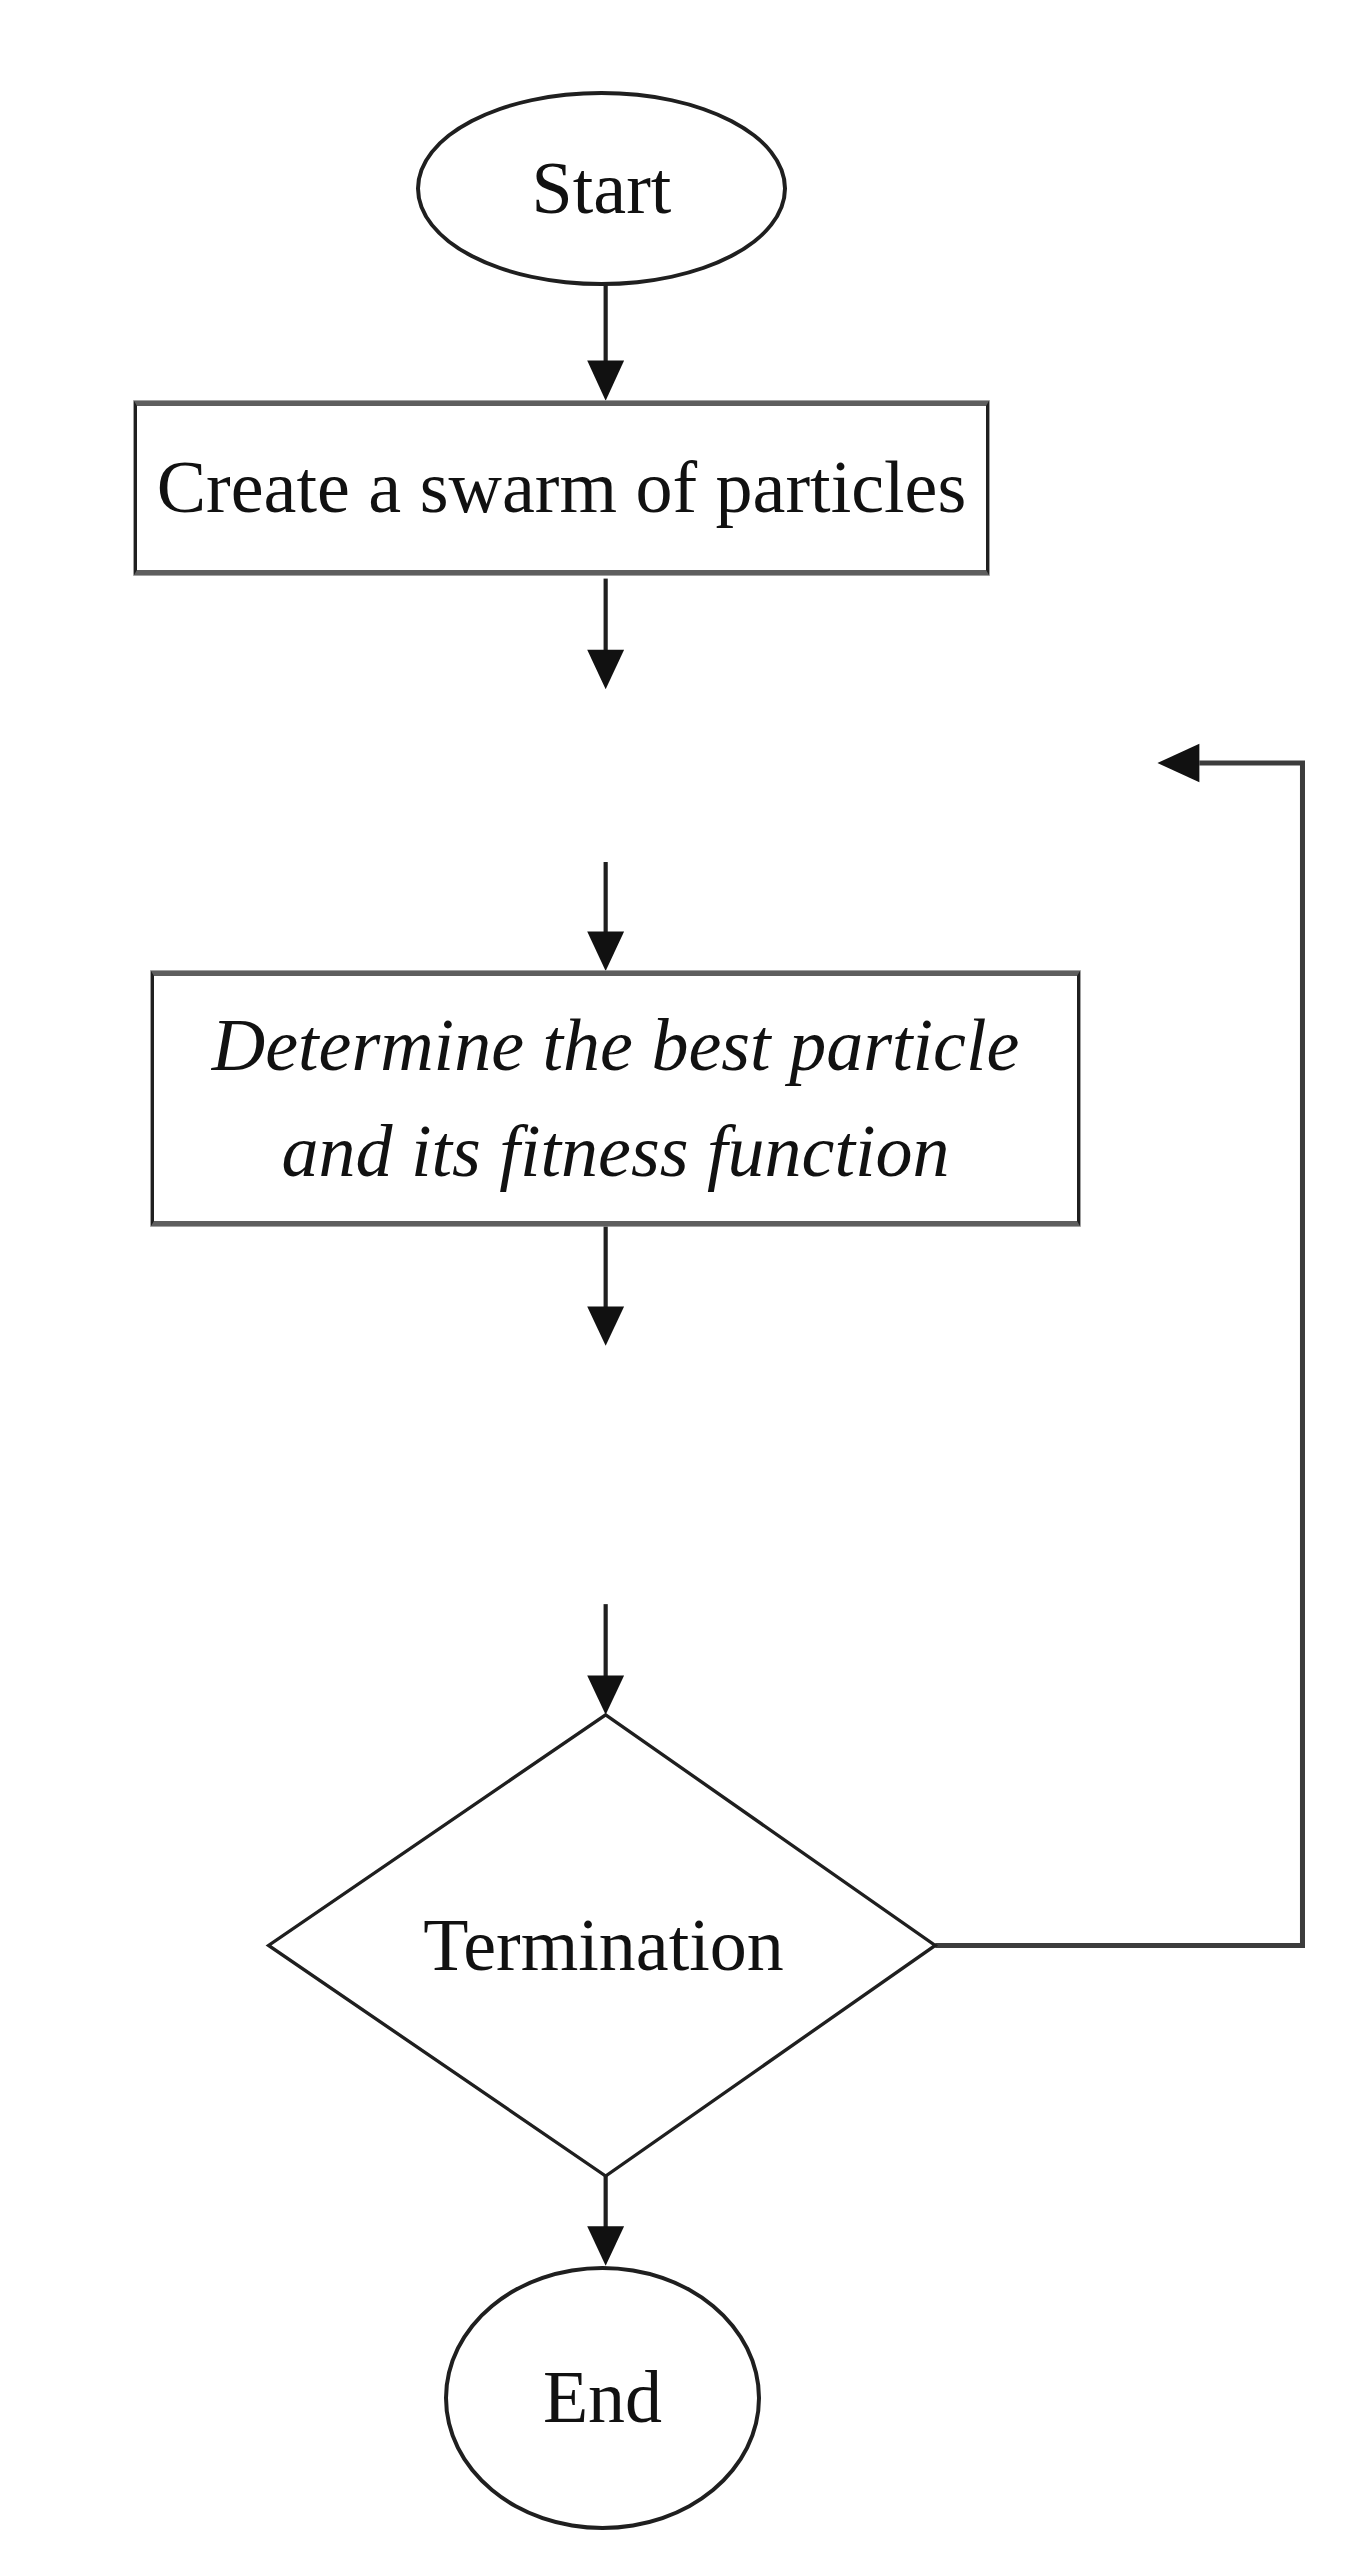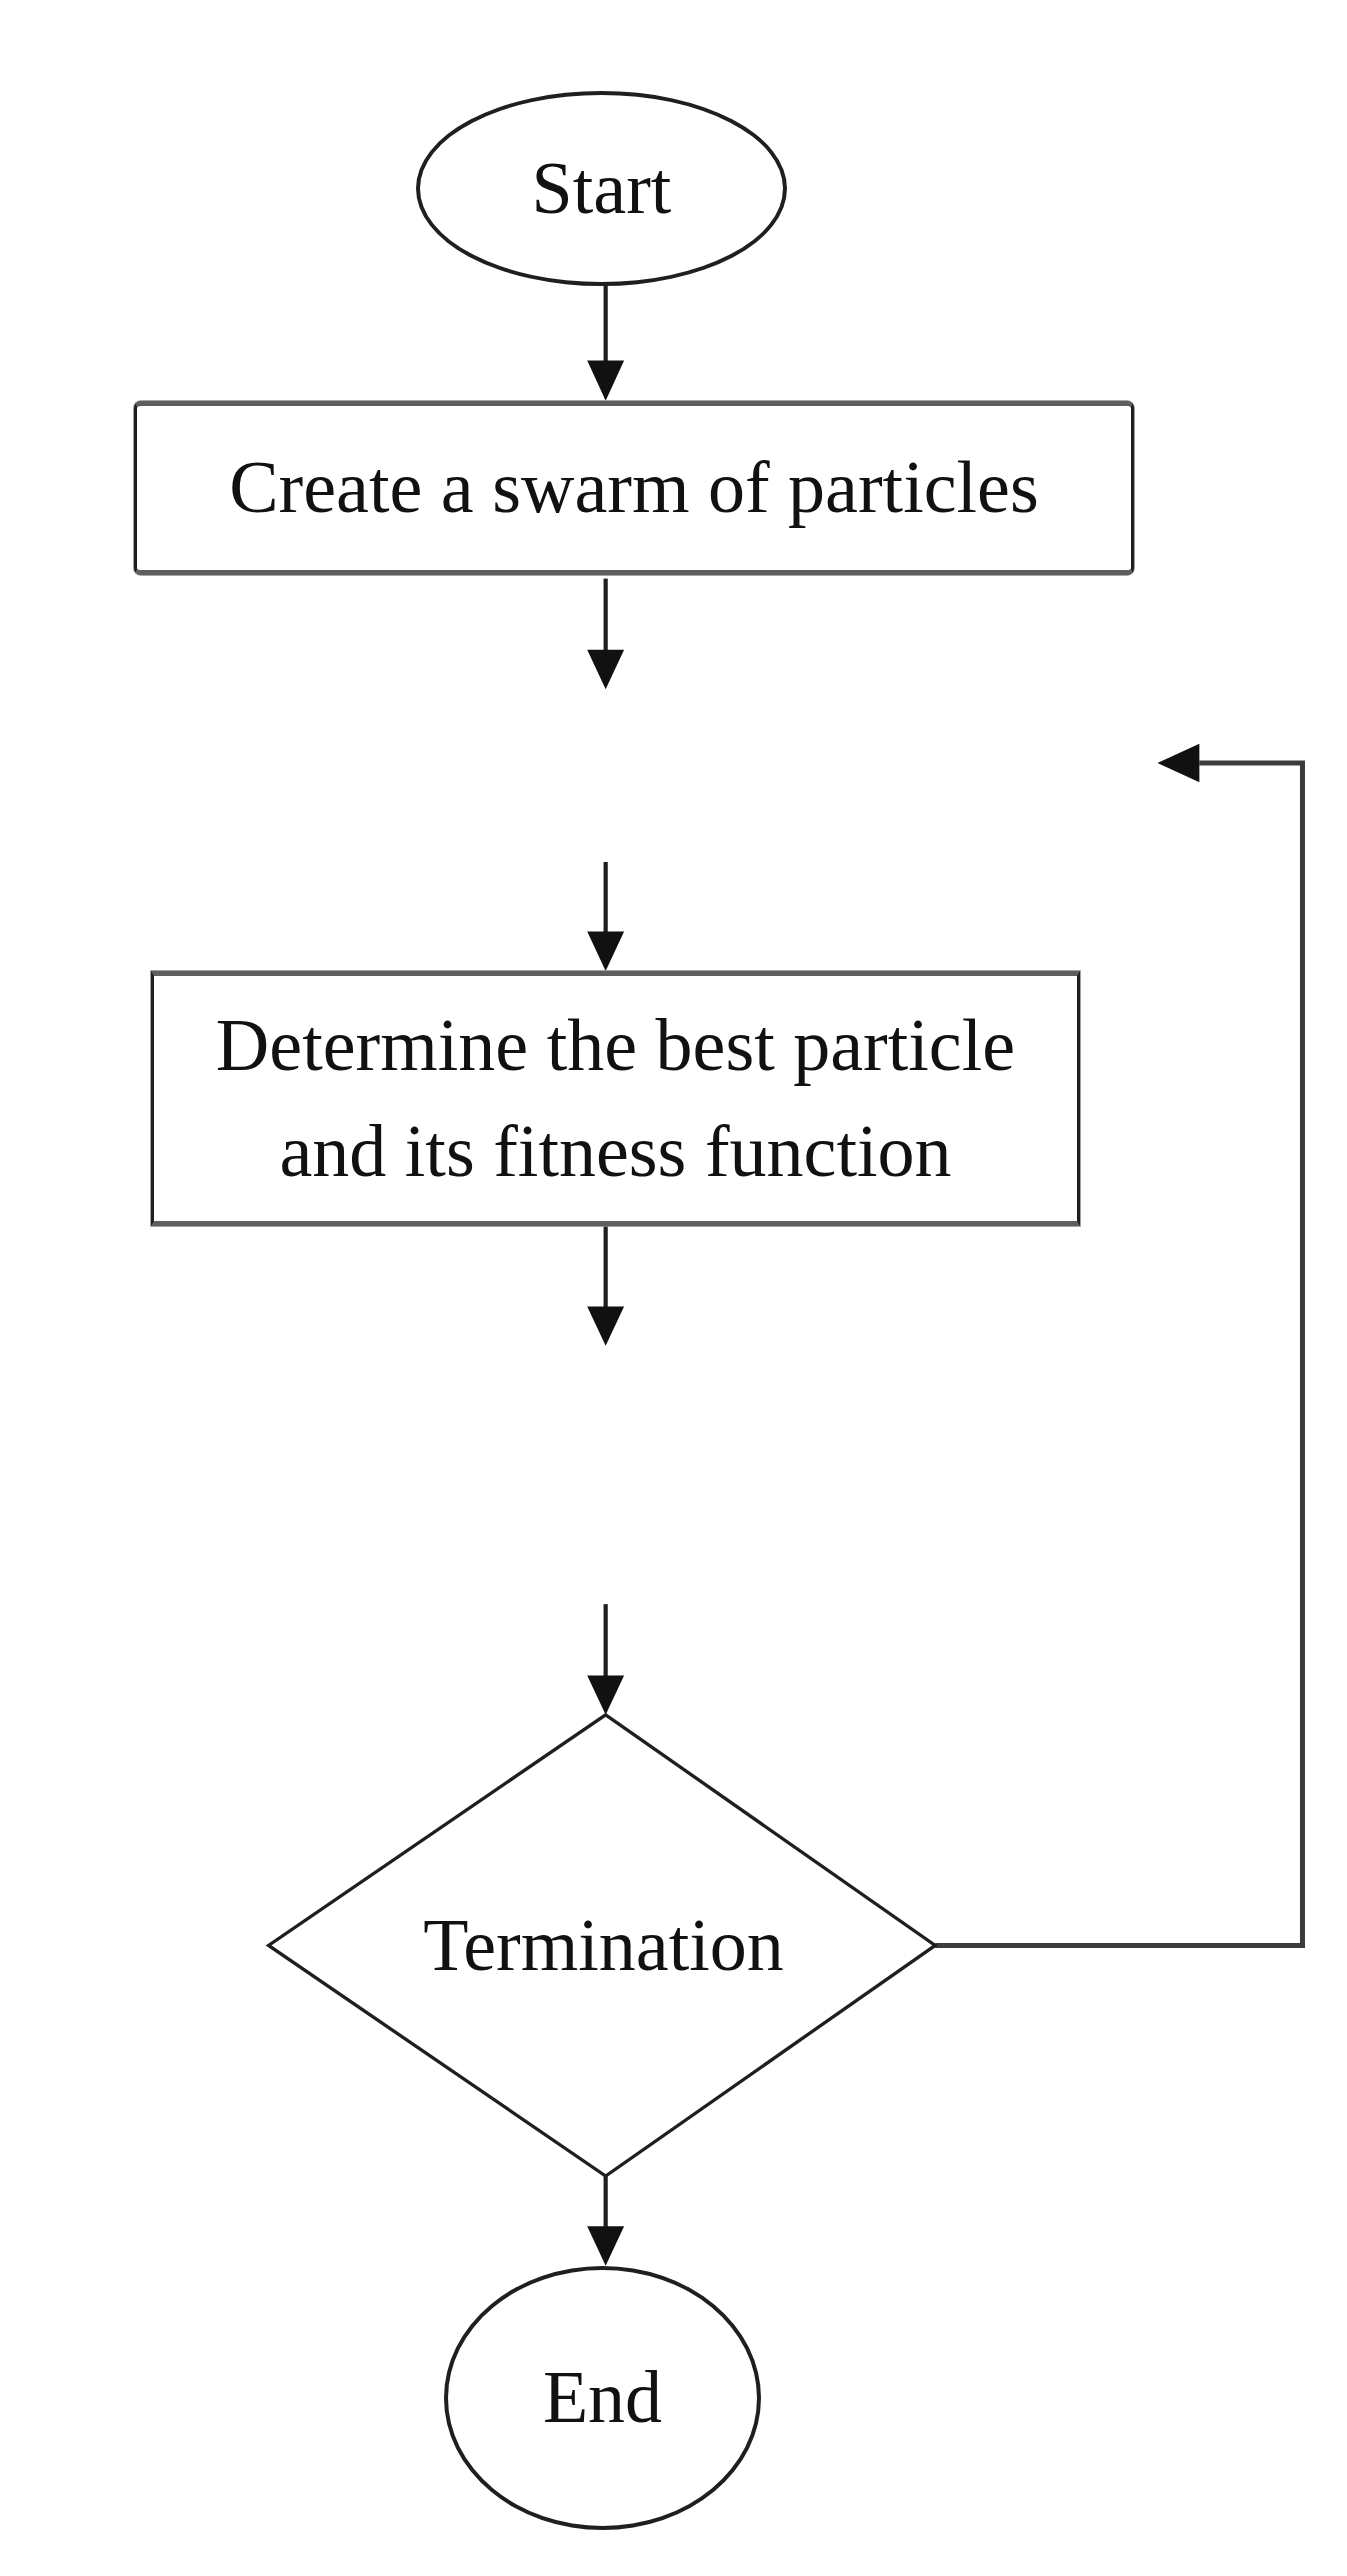--- a/index.html
+++ b/index.html
@@ -94,26 +94,26 @@
       <polygon points="1430,887 1430,933 1380,910" fill="#111111"></polygon>
     </g>
 
     <polygon points="722,2045 1115,2320 722,2595 320,2320" fill="#ffffff" stroke="#1f1f1f" stroke-width="4"></polygon>
   </svg>
 
   <div class="node terminator" style="left:416px; top:91px; width:371px; height:195px;">
     <span>Start</span>
   </div>
 
-  <div class="node process" style="left:134px; top:401px; width:1000px; height:174px;border-radius:7px;">
+  <div class="node process" style="left:134px; top:401px; width:855px; height:174px;">
     <span>Create a swarm of particles</span>
   </div>
 
 
-  <div class="node process" style="left:151px; top:971px; width:929px; height:255px;">
+  <div class="node process" style="left:151px; top:971px; width:929px; height:255px;font-style:italic;">
     <span>Determine the best particle
 and its fitness function</span>
   </div>
 
 
   <div class="diamond-label" style="left:352px; top:1887px; width:503px; height:117px;">
     <span>Termination</span>
   </div>
 
 

